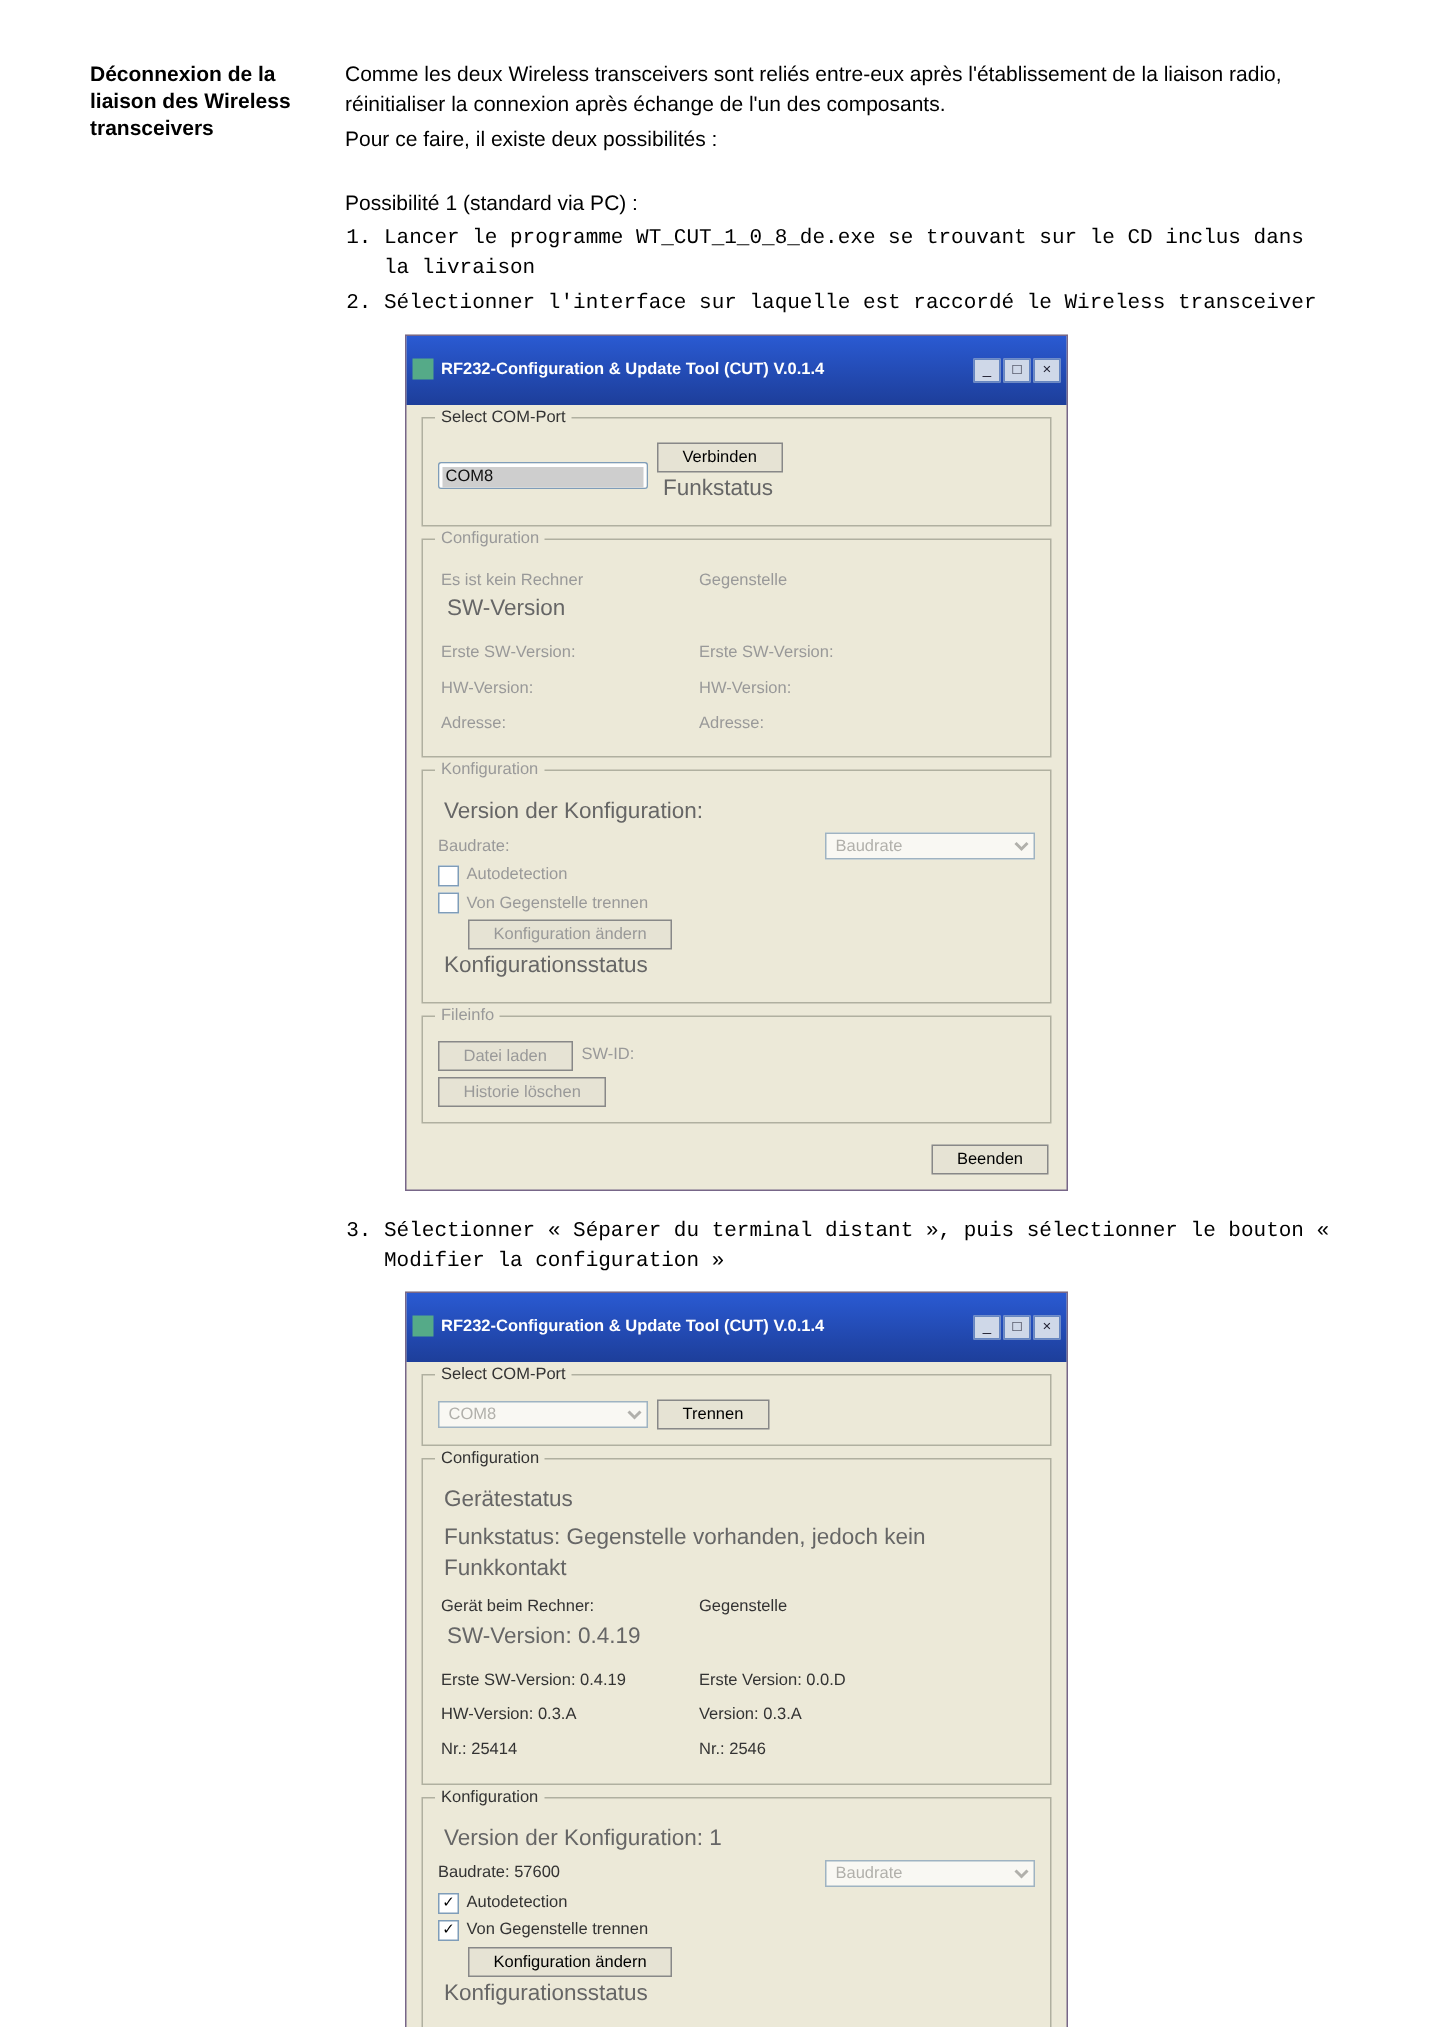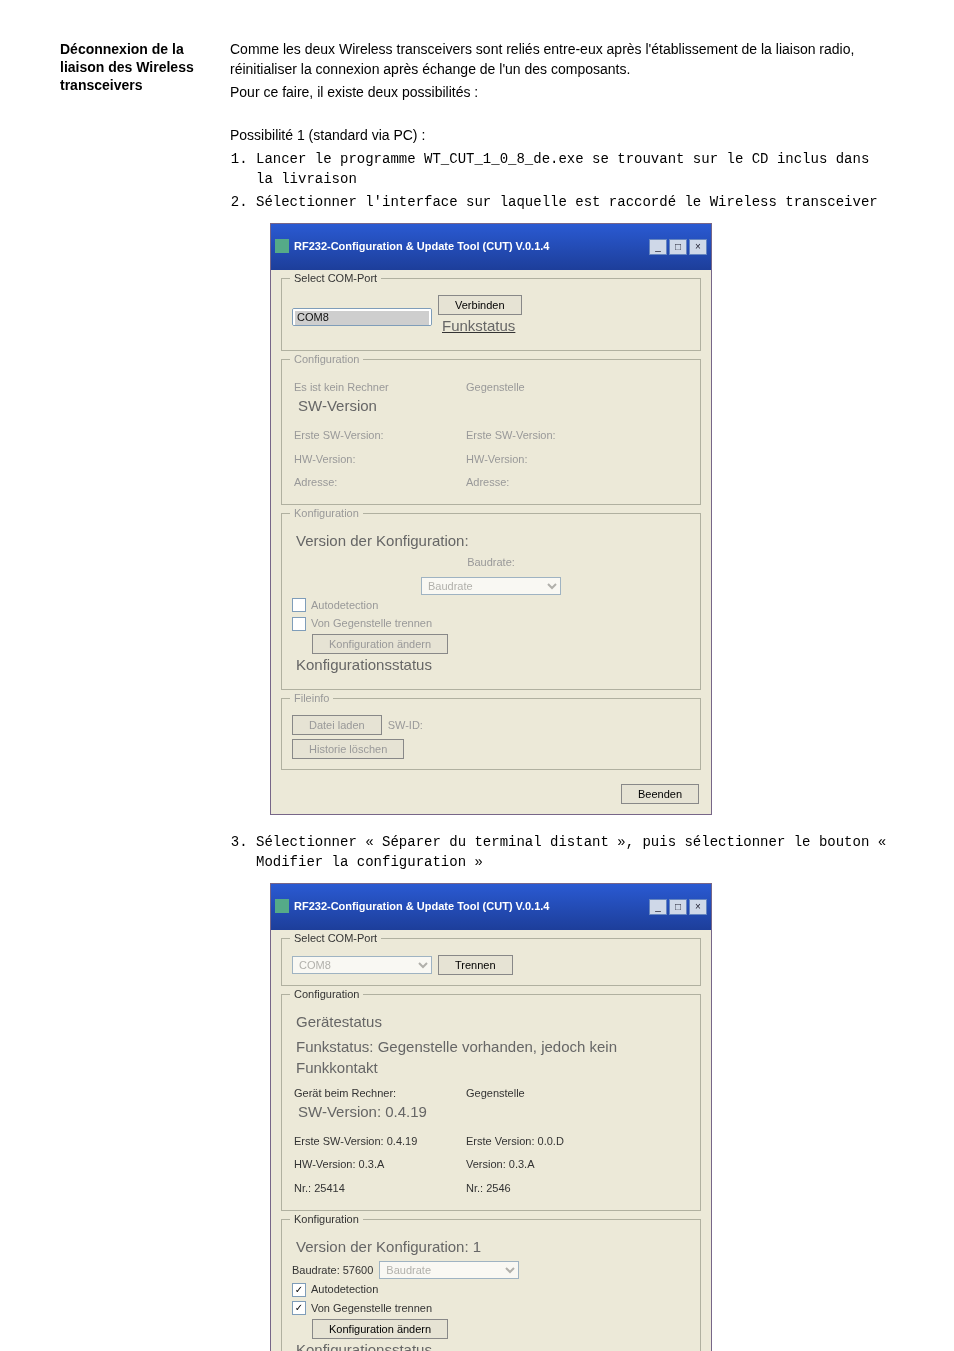--- a/index.html
+++ b/index.html
@@ -111,21 +111,21 @@
         <div class="groupbox">
           <div class="legend">Select COM-Port</div>
           <div class="inline">
             <select class="combo" size="5">
               <option>COM1</option>
               <option>COM4</option>
               <option>COM7</option>
               <option>COM11</option>
               <option selected="">COM8</option>
             </select>
-            <div style="align-self:flex-start;text-decoration:underline;">
+            <div style="align-self:flex-start;">
               <button class="btn flat">Verbinden</button>
               <div class="sub disabled">Funkstatus</div>
             </div>
           </div>
         </div>
 
         <div class="groupbox">
           <div class="legend disabled">Configuration</div>
           <div class="gridrow disabled">
             <div class="lbl-l">
@@ -144,21 +144,21 @@
           </div>
           <div class="gridrow disabled">
             <div class="lbl-l">Adresse:</div>
             <div class="lbl-r">Adresse:</div>
           </div>
         </div>
 
         <div class="groupbox">
           <div class="legend disabled">Konfiguration</div>
           <div class="sub disabled">Version der Konfiguration:</div>
-          <div class="inline disabled" style="justify-content:space-between;flex-direction:column;">
+          <div class="inline disabled" style="justify-content:space-between;">
             <div>Baudrate:</div>
             <select class="combo disabled" disabled=""><option>Baudrate</option></select>
           </div>
           <div class="chk disabled">
             <div class="box"></div>
               <span>Autodetection</span>
           </div>
           <div class="chk disabled">
             <div class="box"></div>
               <span>Von Gegenstelle trennen</span>
@@ -230,21 +230,21 @@
           </div>
           <div class="gridrow">
             <div class="lbl-l">Nr.: 25414</div>
             <div class="lbl-r">Nr.: 2546</div>
           </div>
         </div>
 
         <div class="groupbox">
           <div class="legend">Konfiguration</div>
           <div class="sub">Version der Konfiguration: 1</div>
-          <div class="inline" style="justify-content:flex-start;">
+          <div class="inline" style="justify-content:space-between;">
             <div>Baudrate: 57600</div>
             <select class="combo disabled" disabled=""><option>Baudrate</option></select>
           </div>
           <div class="chk">
             <div class="box">✓</div>
               <span>Autodetection</span>
           </div>
           <div class="chk">
             <div class="box">✓</div>
               <span>Von Gegenstelle trennen</span>

